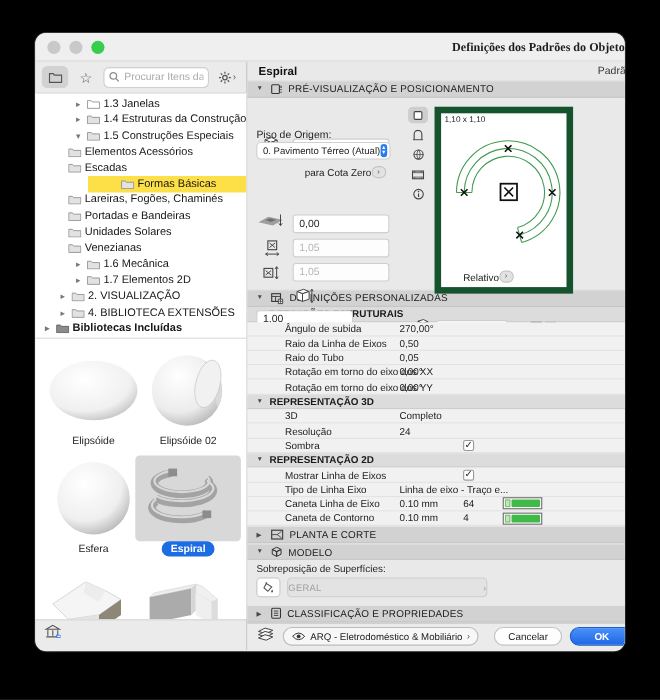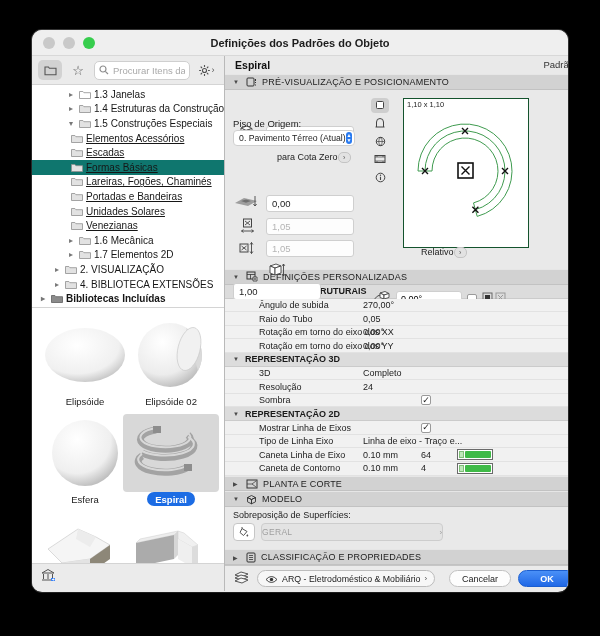--- a/index.html
+++ b/index.html
@@ -2,21 +2,21 @@
 <html><head>
 <meta charset="utf-8">
 <style>
   * { margin:0; padding:0; box-sizing:border-box; }
   html,body { width:600px; height:636px; background:#000; font-family:"Liberation Sans", sans-serif; overflow:hidden; }
   .screen { position:relative; width:600px; height:636px; background:#000; }
   .window { position:absolute; left:32px; top:30px; width:536px; height:562px; background:#ebebeb;
             border-radius:10px; overflow:hidden; box-shadow:0 18px 45px rgba(0,0,0,.65), 0 0 0 1px #3a3a3a; }
   
   .titlebar { position:relative; height:26px; background:#efefef; border-bottom:1px solid #d8d8d8;
-              display:flex; align-items:center; justify-content:center; }
+              display:flex; align-items:center; justify-content:flex-end;font-family:Liberation Serif, serif; }
   .title { font-size:11px; font-weight:bold; color:#1d1d1d; }
   .lights { position:absolute; left:11px; top:7px; display:flex; gap:8px; }
   .light { width:12px; height:12px; border-radius:50%; }
   .l-gray { background:#c9c9c9; } .l-green { background:#37cd4d; }
   .body { display:flex; height:535px; }
   
   .left { width:230px; display:flex; flex-direction:column; background:#ebebeb; border-right:1px solid #b9b9b9; }
   .toolbar { height:28px; display:flex; align-items:center; gap:4px; padding:0 6px; }
   .tbtn { height:20px; min-width:24px; display:flex; align-items:center; justify-content:center; border-radius:5px; color:#555; }
   .tbtn.active { background:#d2d2d2; }
@@ -25,26 +25,26 @@
   .searchwrap svg { position:absolute; left:5px; top:4.5px; }
   .search { width:100%; height:19px; border:1px solid #cfcfcf; border-radius:5px; background:#fff;
             font-size:9.5px; padding:0 4px 0 18px; color:#333; font-family:"Liberation Sans",sans-serif; }
   .search::placeholder { color:#a9a9a9; }
   .gearb { display:flex; align-items:center; gap:1px; }
   .gearb .chev { font-size:9px; color:#555; }
   
   .tree { height:224px; background:#fff; border-top:1px solid #d4d4d4; border-bottom:1px solid #d4d4d4;
           padding-top:2px; overflow:hidden; }
   .trow { height:14.6px; display:flex; align-items:center; font-size:10px; color:#161616; white-space:nowrap; }
-  .trow.sel { background:#0f766e; }
+  .trow.sel { background:#fde047;margin-left:48px; }
   .trow.bold { font-weight:bold; }
   .tch { width:12px; text-align:center; color:#777; font-size:8px; flex:0 0 12px; }
   .tfold { flex:0 0 15px; display:flex; justify-content:center; }
   .tlabel { padding-left:2px; }
-  .i0 { padding-left:5px; } .i1 { padding-left:19px; } .i2 { padding-left:33px; } .i3 { padding-left:37px;text-decoration:underline; }
+  .i0 { padding-left:5px; } .i1 { padding-left:19px; } .i2 { padding-left:33px; } .i3 { padding-left:28px; }
   
   .thumbs { height:255px; background:#fff; padding:8px 10px 0; display:flex; flex-wrap:wrap; overflow:hidden; }
   .tcell { width:50%; display:flex; flex-direction:column; align-items:center; margin-bottom:6px; }
   .timg { width:96px; height:78px; display:flex; align-items:center; justify-content:center; border-radius:4px; }
   .tcell.sel .timg { background:#d8d8d8; }
   .tname { height:14px; font-size:9.5px; color:#222; display:flex; align-items:center; }
   .tcell.sel .tname { background:#1c6ce4; color:#fff; border-radius:7px; padding:0 8px; font-weight:bold; }
   .lfooter { flex:1; display:flex; align-items:center; padding:0 8px; border-top:1px solid #d4d4d4; }
   
   .right { flex:1; background:#e9e9e9; display:flex; flex-direction:column; position:relative; }
@@ -67,21 +67,21 @@
              border-radius:4px; display:flex; align-items:center; justify-content:space-between; padding:0 2px 0 5px; }
   .pselect .ptxt { font-size:8.7px; color:#222; white-space:nowrap; }
   .stepper { width:12px; height:12px; background:#2a7bf0; border-radius:3px; color:#fff; font-size:5px; line-height:5px;
              display:flex; flex-direction:column; align-items:center; justify-content:center; }
   .linkrow { position:absolute; display:flex; align-items:center; gap:0; font-size:9px; color:#222; }
   .morebtn { width:13px; height:11px; background:#e2e2e2; border:1px solid #c4c4c4; border-radius:5px; font-size:7px;
              color:#555; display:flex; align-items:center; justify-content:center; }
   .viewstrip { position:absolute; left:146px; top:8px; display:flex; flex-direction:column; gap:3px; }
   .vbtn { width:18px; height:15px; display:flex; align-items:center; justify-content:center; border-radius:4px; color:#444; }
   .vbtn.active { background:#cecece; }
-  .canvas { position:absolute; left:170px; top:8px; width:126px; height:150px; background:#fff; border:1px solid #14532d;margin-left:8px; }
+  .canvas { position:absolute; left:170px; top:8px; width:126px; height:170px; background:#fff; border:6px solid #14532d; }
   .csize { position:absolute; left:3px; top:1px; font-size:7.5px; color:#222; }
   .relrow { left:196px; top:157px; }
   .rotrow { left:146px; top:172px; }
   .rotin { width:66px; height:15px; border:1px solid #cfcfcf; border-radius:3px; background:#fff; font-size:9px; padding:0 4px; }
   .cb { width:10px; height:10px; background:#fff; border:1px solid #9a9a9a; border-radius:2px;
         display:flex; align-items:center; justify-content:center; font-size:9px; color:#222; line-height:1; }
   .mirico { display:flex; gap:2px; align-items:center; }
   
   .grp { height:14px; background:#dcdcdc; border-bottom:1px solid #cbcbcb; display:flex; align-items:center; padding:0 8px; gap:4px; }
   .grp .gtitle { font-size:9px; font-weight:bold; color:#1a1a1a; }
@@ -580,20 +580,24 @@
 
       <div class="grp">
             <span class="tri">▼</span>
             <span class="gtitle">DEFINIÇÕES ESTRUTURAIS</span>
           </div>
       <div class="prow">
             <span class="plabel">Ângulo de subida</span>
             <span class="pvalue">270,00°</span>
           </div>
       <div class="prow">
+            <span class="plabel">Raio da Linha de Eixos</span>
+            <span class="pvalue">0,50</span>
+          </div>
+      <div class="prow">
             <span class="plabel">Raio do Tubo</span>
             <span class="pvalue">0,05</span>
           </div>
       <div class="prow">
             <span class="plabel">Rotação em torno do eixo dos XX</span>
             <span class="pvalue">0,00°</span>
           </div>
       <div class="prow">
             <span class="plabel">Rotação em torno do eixo dos YY</span>
             <span class="pvalue">0,00°</span>

